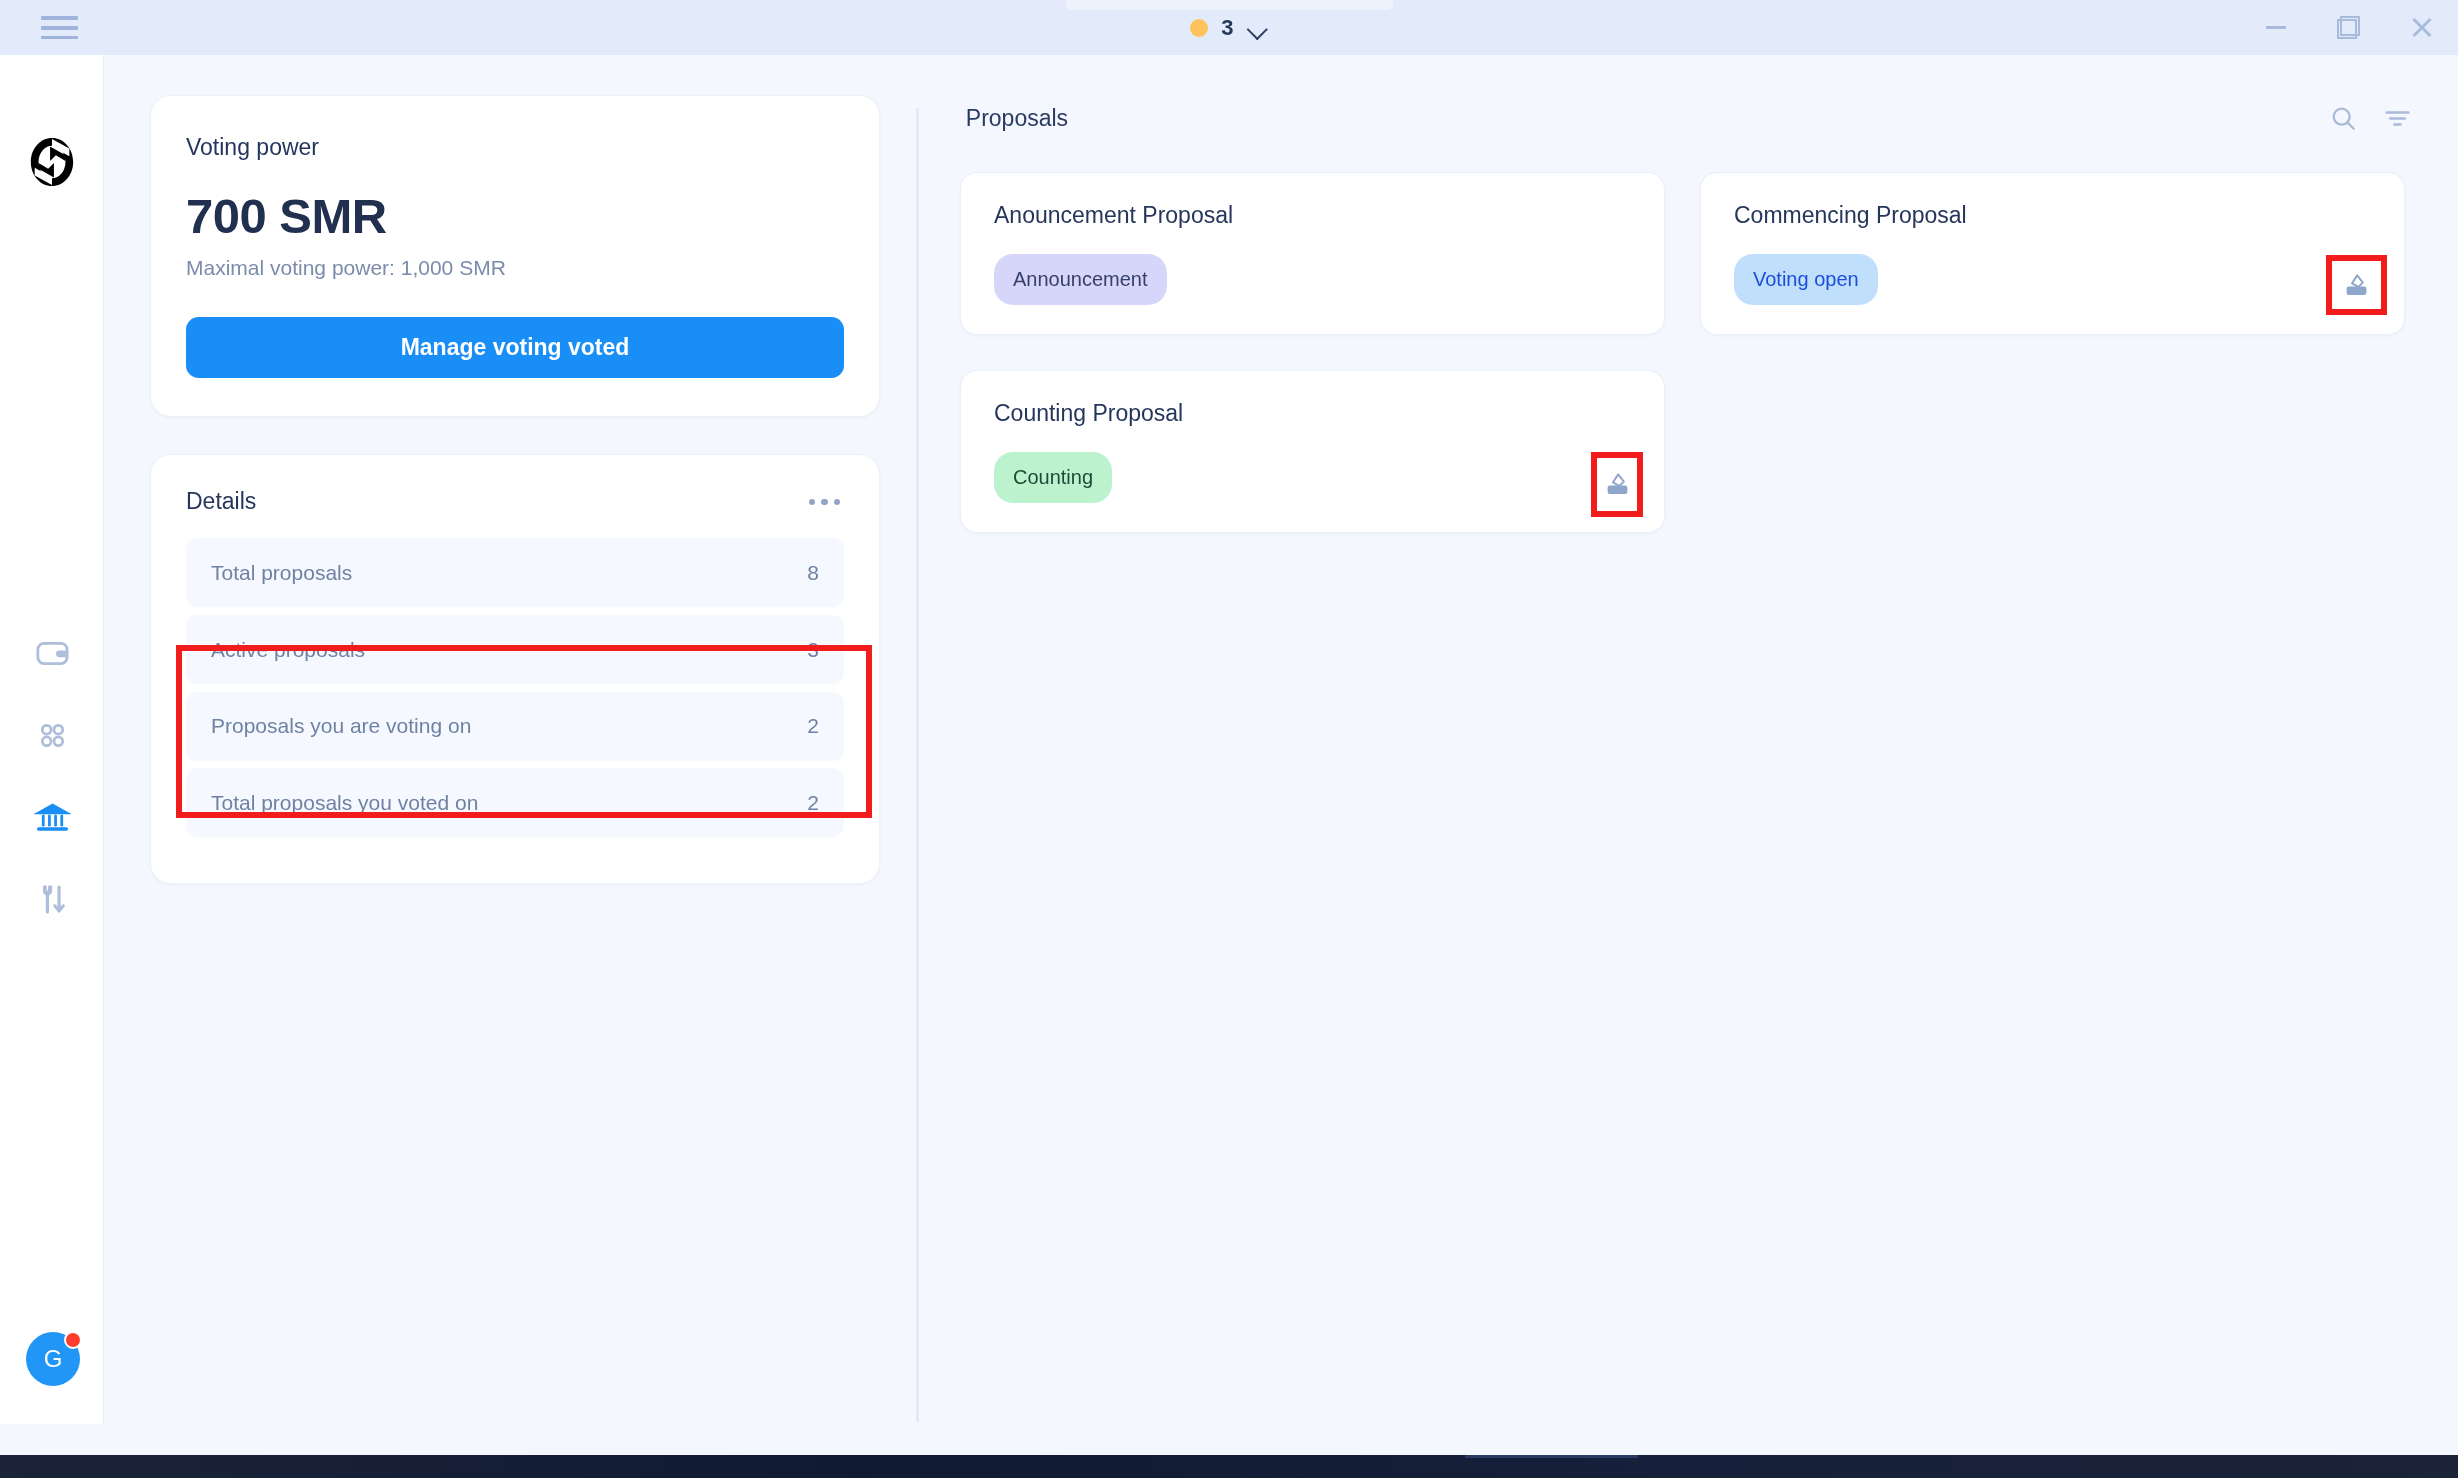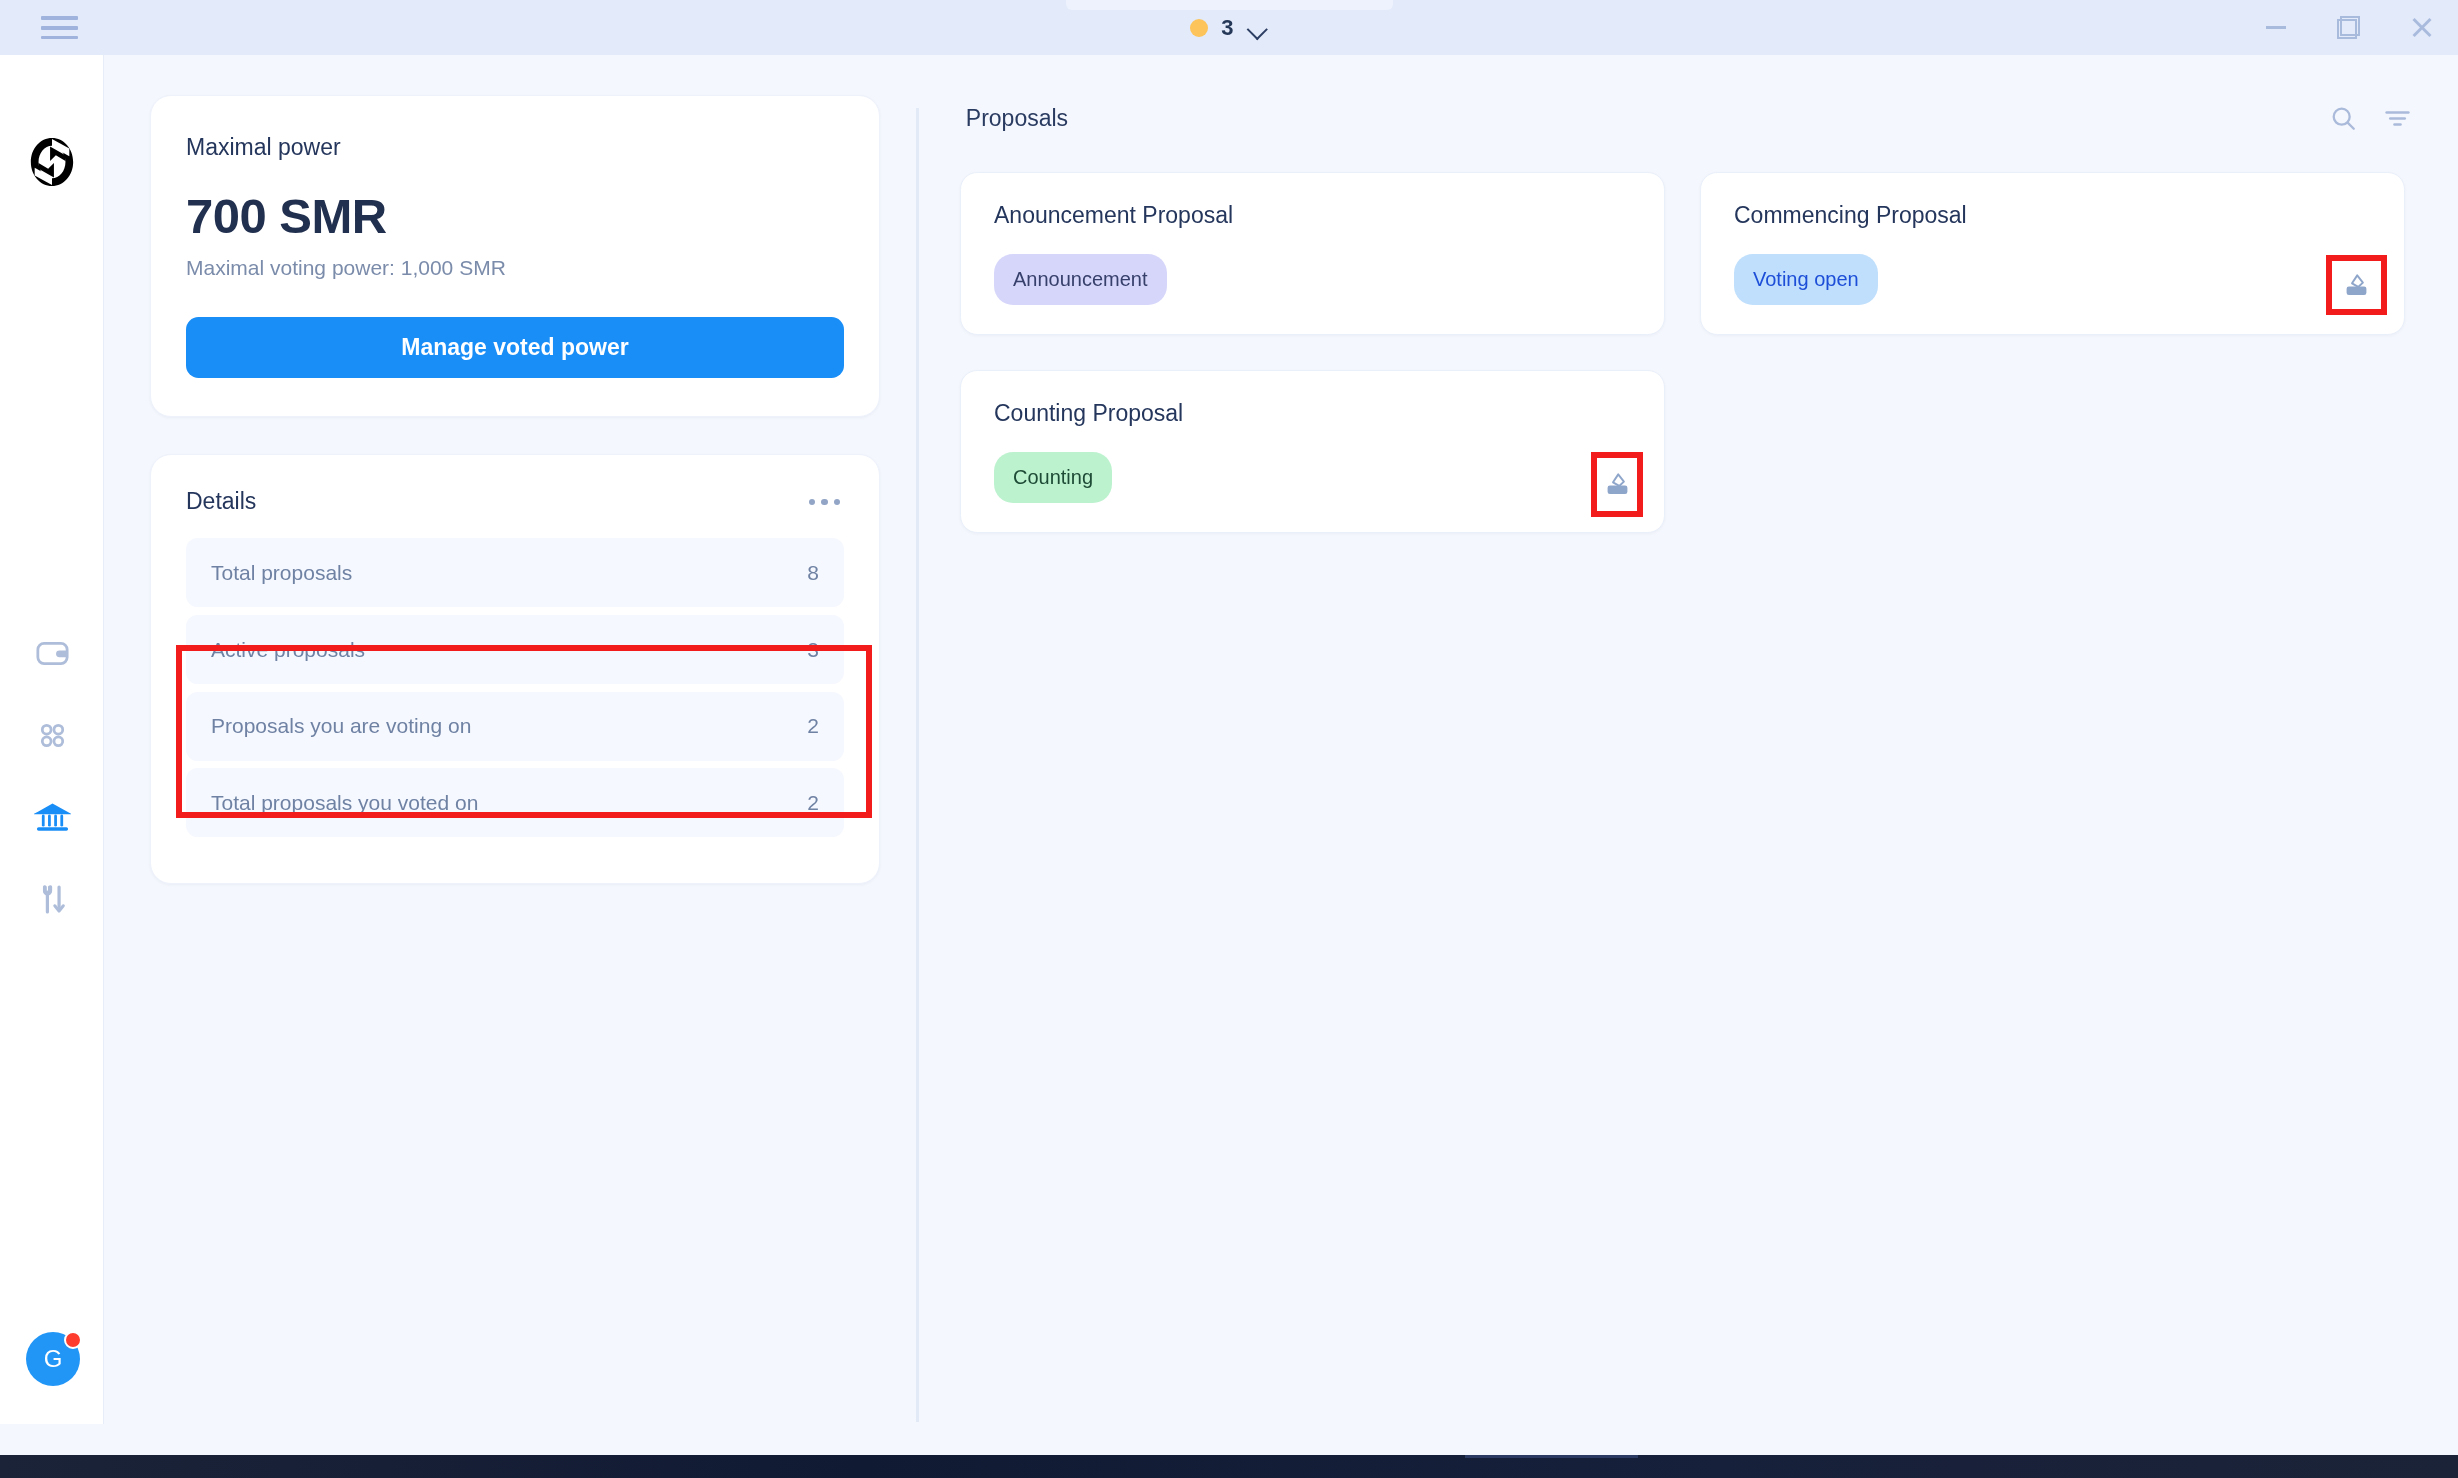--- a/index.html
+++ b/index.html
@@ -314,24 +314,24 @@
       <span>G</span>
       <span class="badge-dot"></span>
     </div>
   </div>
 
   <div class="content">
 
     <div class="left-col">
 
       <div class="card vp-card">
-        <div class="vp-title">Maximal power</div>
+        <div class="vp-title">Voting power</div>
         <div class="vp-amount">700 SMR</div>
         <div class="vp-sub">Maximal voting power: 1,000 SMR</div>
-        <button class="vp-button">Manage voted power</button>
+        <button class="vp-button">Manage voting voted</button>
       </div>
 
       <div class="card details-card">
         <div class="details-head">
           <div class="details-title">Details</div>
           <div class="dots">
             <i></i>
               <i></i>
               <i></i>
           </div>

